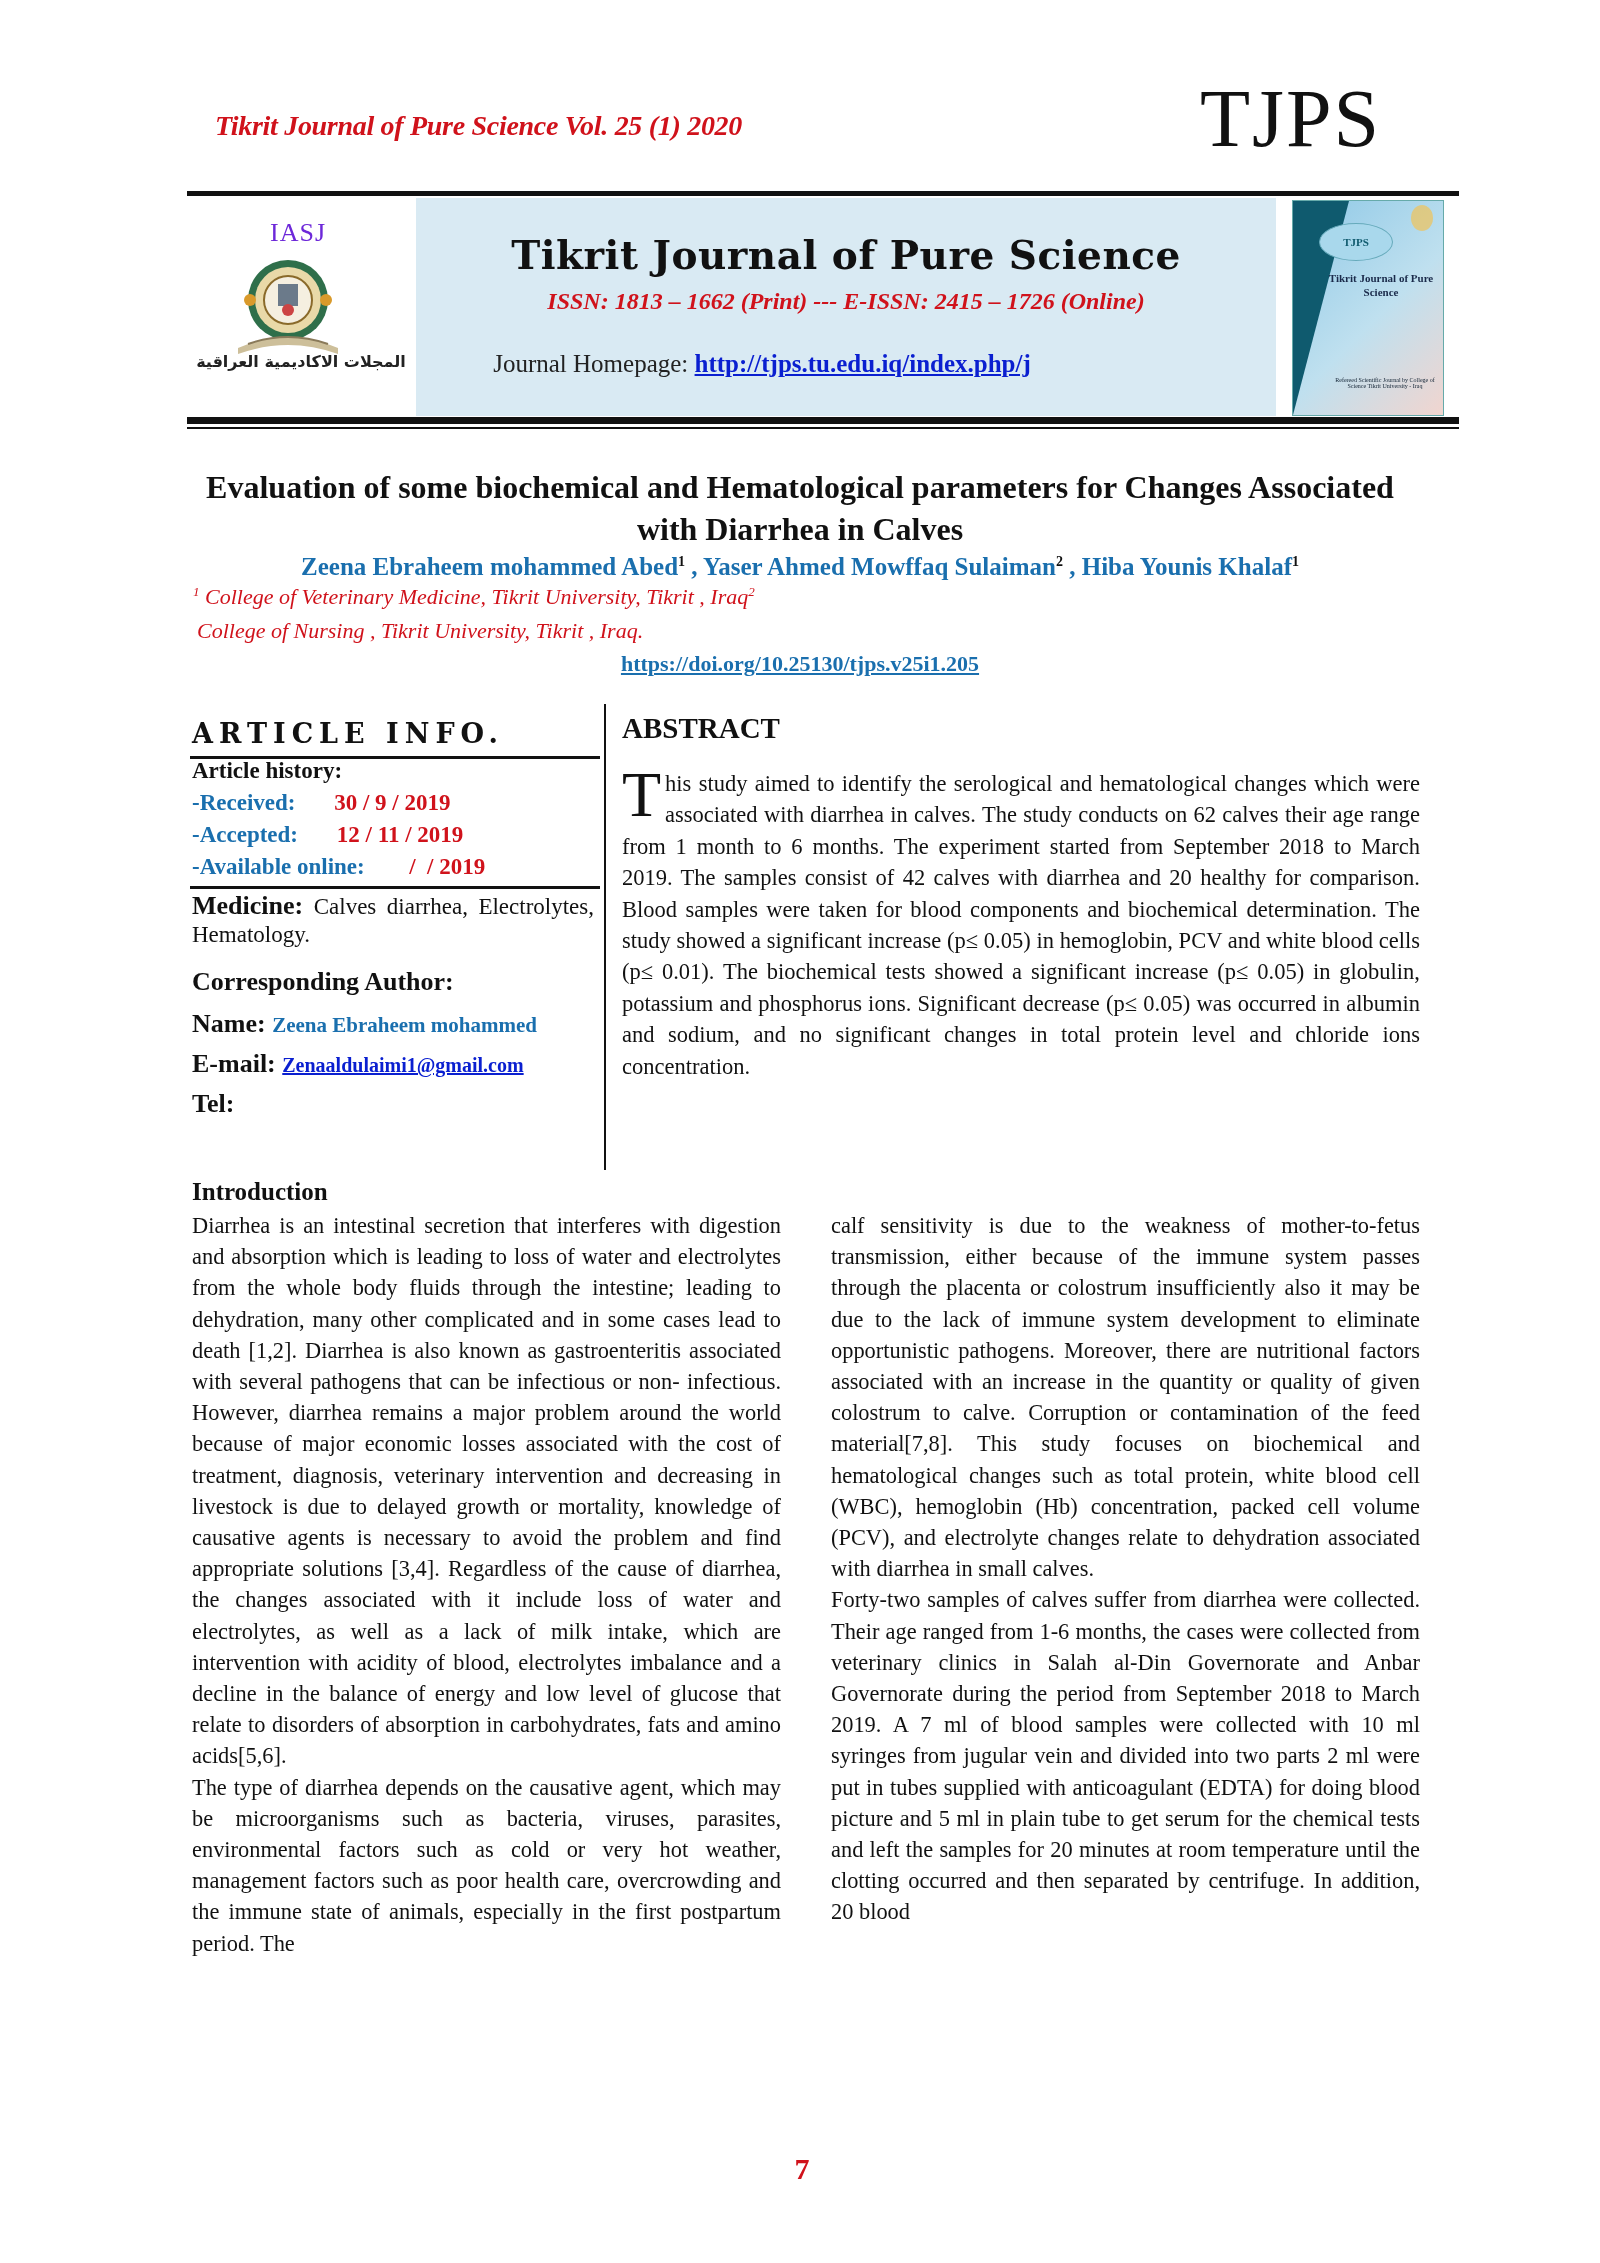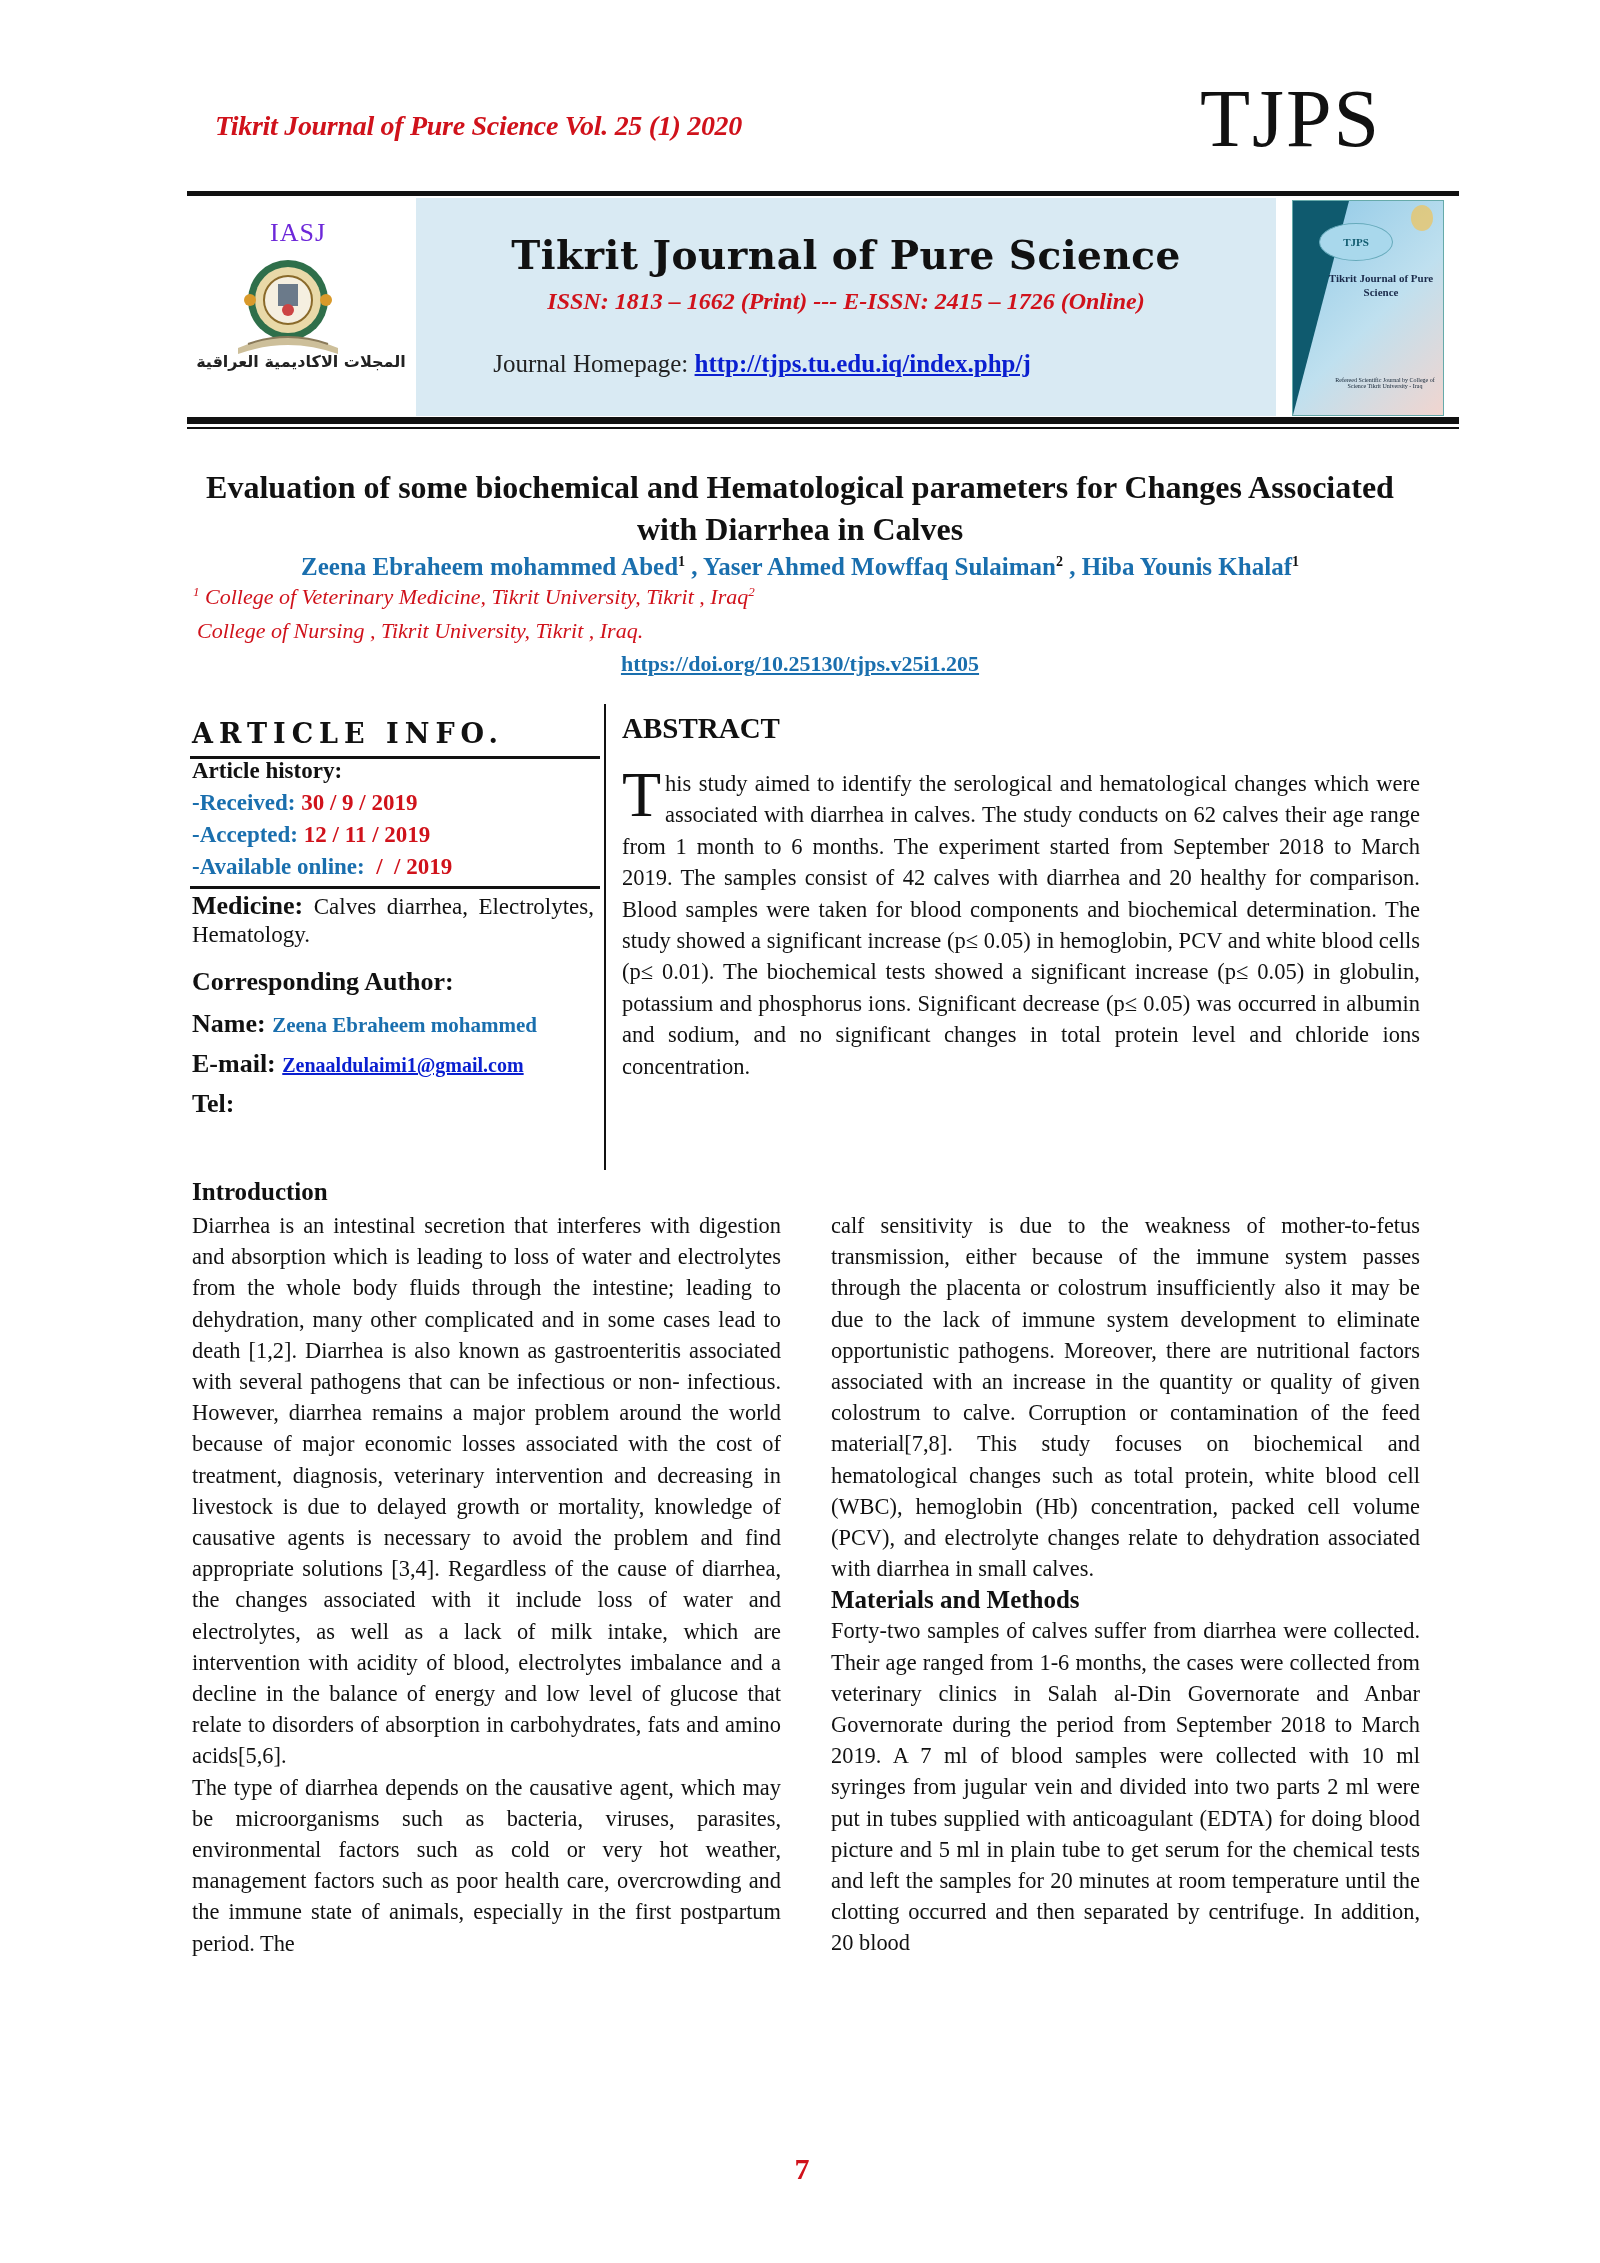--- a/index.html
+++ b/index.html
@@ -57,21 +57,21 @@
   .doi a { color: #1a6fae; text-decoration: underline; }
 
   
   .ai-head { left: 192px; top: 718px; font-family: "DejaVu Serif", serif; font-weight: bold; font-size: 27px;
              letter-spacing: 6px; color: #111; }
   .ai-rule1 { left: 190px; top: 756px; width: 410px; height: 3px; background: #111; }
   .ai-rule2 { left: 190px; top: 886px; width: 410px; height: 3px; background: #111; }
   .vrule { left: 604px; top: 704px; width: 2px; height: 466px; background: #111; }
   .ai-line { left: 192px; font-weight: bold; font-size: 23px; }
   .lbl-blue { color: #1a6fae; }
-  .val-red { color: #d0121b; }
+  .val-red { color: #d0121b; margin-left: 33px; }
   .kw { left: 192px; top: 892px; width: 402px; font-size: 23px; line-height: 28px; text-align: justify; }
   .kw b { font-size: 26px; }
   .ca { left: 192px; top: 967px; font-weight: bold; font-size: 26px; }
   .ca-name { left: 192px; top: 1009px; font-weight: bold; font-size: 26px; }
   .ca-name span.v { color: #1a6fae; font-size: 21px; }
   .ca-mail { left: 192px; top: 1049px; font-weight: bold; font-size: 26px; }
   .ca-mail a { color: #0a1fd0; font-size: 20px; text-decoration: underline; }
   .ca-tel { left: 192px; top: 1089px; font-weight: bold; font-size: 26px; }
 
   
@@ -175,17 +175,16 @@
   <span class="dropcap">T</span><span>his study aimed to identify the serological and hematological changes which were associated with diarrhea in calves. The study conducts on 62 calves their age range from 1 month to 6 months. The experiment started from September 2018 to March 2019. The samples consist of 42 calves with diarrhea and 20 healthy for comparison. Blood samples were taken for blood components and biochemical determination. The study showed a significant increase (p≤ 0.05) in hemoglobin, PCV and white blood cells (p≤ 0.01). The biochemical tests showed a significant increase (p≤ 0.05) in globulin, potassium and phosphorus ions. Significant decrease (p≤ 0.05) was occurred in albumin and sodium, and no significant changes in total protein level and chloride ions concentration.</span>
 </div>
 
 <div class="abs intro-head">Introduction</div>
 <div class="abs col-left">
   <p>Diarrhea is an intestinal secretion that interferes with digestion and absorption which is leading to loss of water and electrolytes from the whole body fluids through the intestine; leading to dehydration, many other complicated and in some cases lead to death [1,2]. Diarrhea is also known as gastroenteritis associated with several pathogens that can be infectious or non- infectious. However, diarrhea remains a major problem around the world because of major economic losses associated with the cost of treatment, diagnosis, veterinary intervention and decreasing in livestock is due to delayed growth or mortality, knowledge of causative agents is necessary to avoid the problem and find appropriate solutions [3,4]. Regardless of the cause of diarrhea, the changes associated with it include loss of water and electrolytes, as well as a lack of milk intake, which are intervention with acidity of blood, electrolytes imbalance and a decline in the balance of energy and low level of glucose that relate to disorders of absorption in carbohydrates, fats and amino acids[5,6].</p>
   <p>The type of diarrhea depends on the causative agent, which may be microorganisms such as bacteria, viruses, parasites, environmental factors such as cold or very hot weather, management factors such as poor health care, overcrowding and the immune state of animals, especially in the first postpartum period. The</p>
 </div>
 <div class="abs col-right">
   <p>calf sensitivity is due to the weakness of mother-to-fetus transmission, either because of the immune system passes through the placenta or colostrum insufficiently also it may be due to the lack of immune system development to eliminate opportunistic pathogens. Moreover, there are nutritional factors associated with an increase in the quantity or quality of given colostrum to calve. Corruption or contamination of the feed material[7,8]. This study focuses on biochemical and hematological changes such as total protein, white blood cell (WBC), hemoglobin (Hb) concentration, packed cell volume (PCV), and electrolyte changes relate to dehydration associated with diarrhea in small calves.</p>
-  <p class="mm-head">Materials and Methods</p>
   <p>Forty-two samples of calves suffer from diarrhea were collected. Their age ranged from 1-6 months, the cases were collected from veterinary clinics in Salah al-Din Governorate and Anbar Governorate during the period from September 2018 to March 2019. A 7 ml of blood samples were collected with 10 ml syringes from jugular vein and divided into two parts 2 ml were put in tubes supplied with anticoagulant (EDTA) for doing blood picture and 5 ml in plain tube  to get serum for the chemical tests and left the samples for 20 minutes at room temperature until the clotting occurred and then separated by centrifuge. In addition, 20 blood</p>
 </div>
 
 <div class="abs page-num">7</div>
 
 </body></html>

